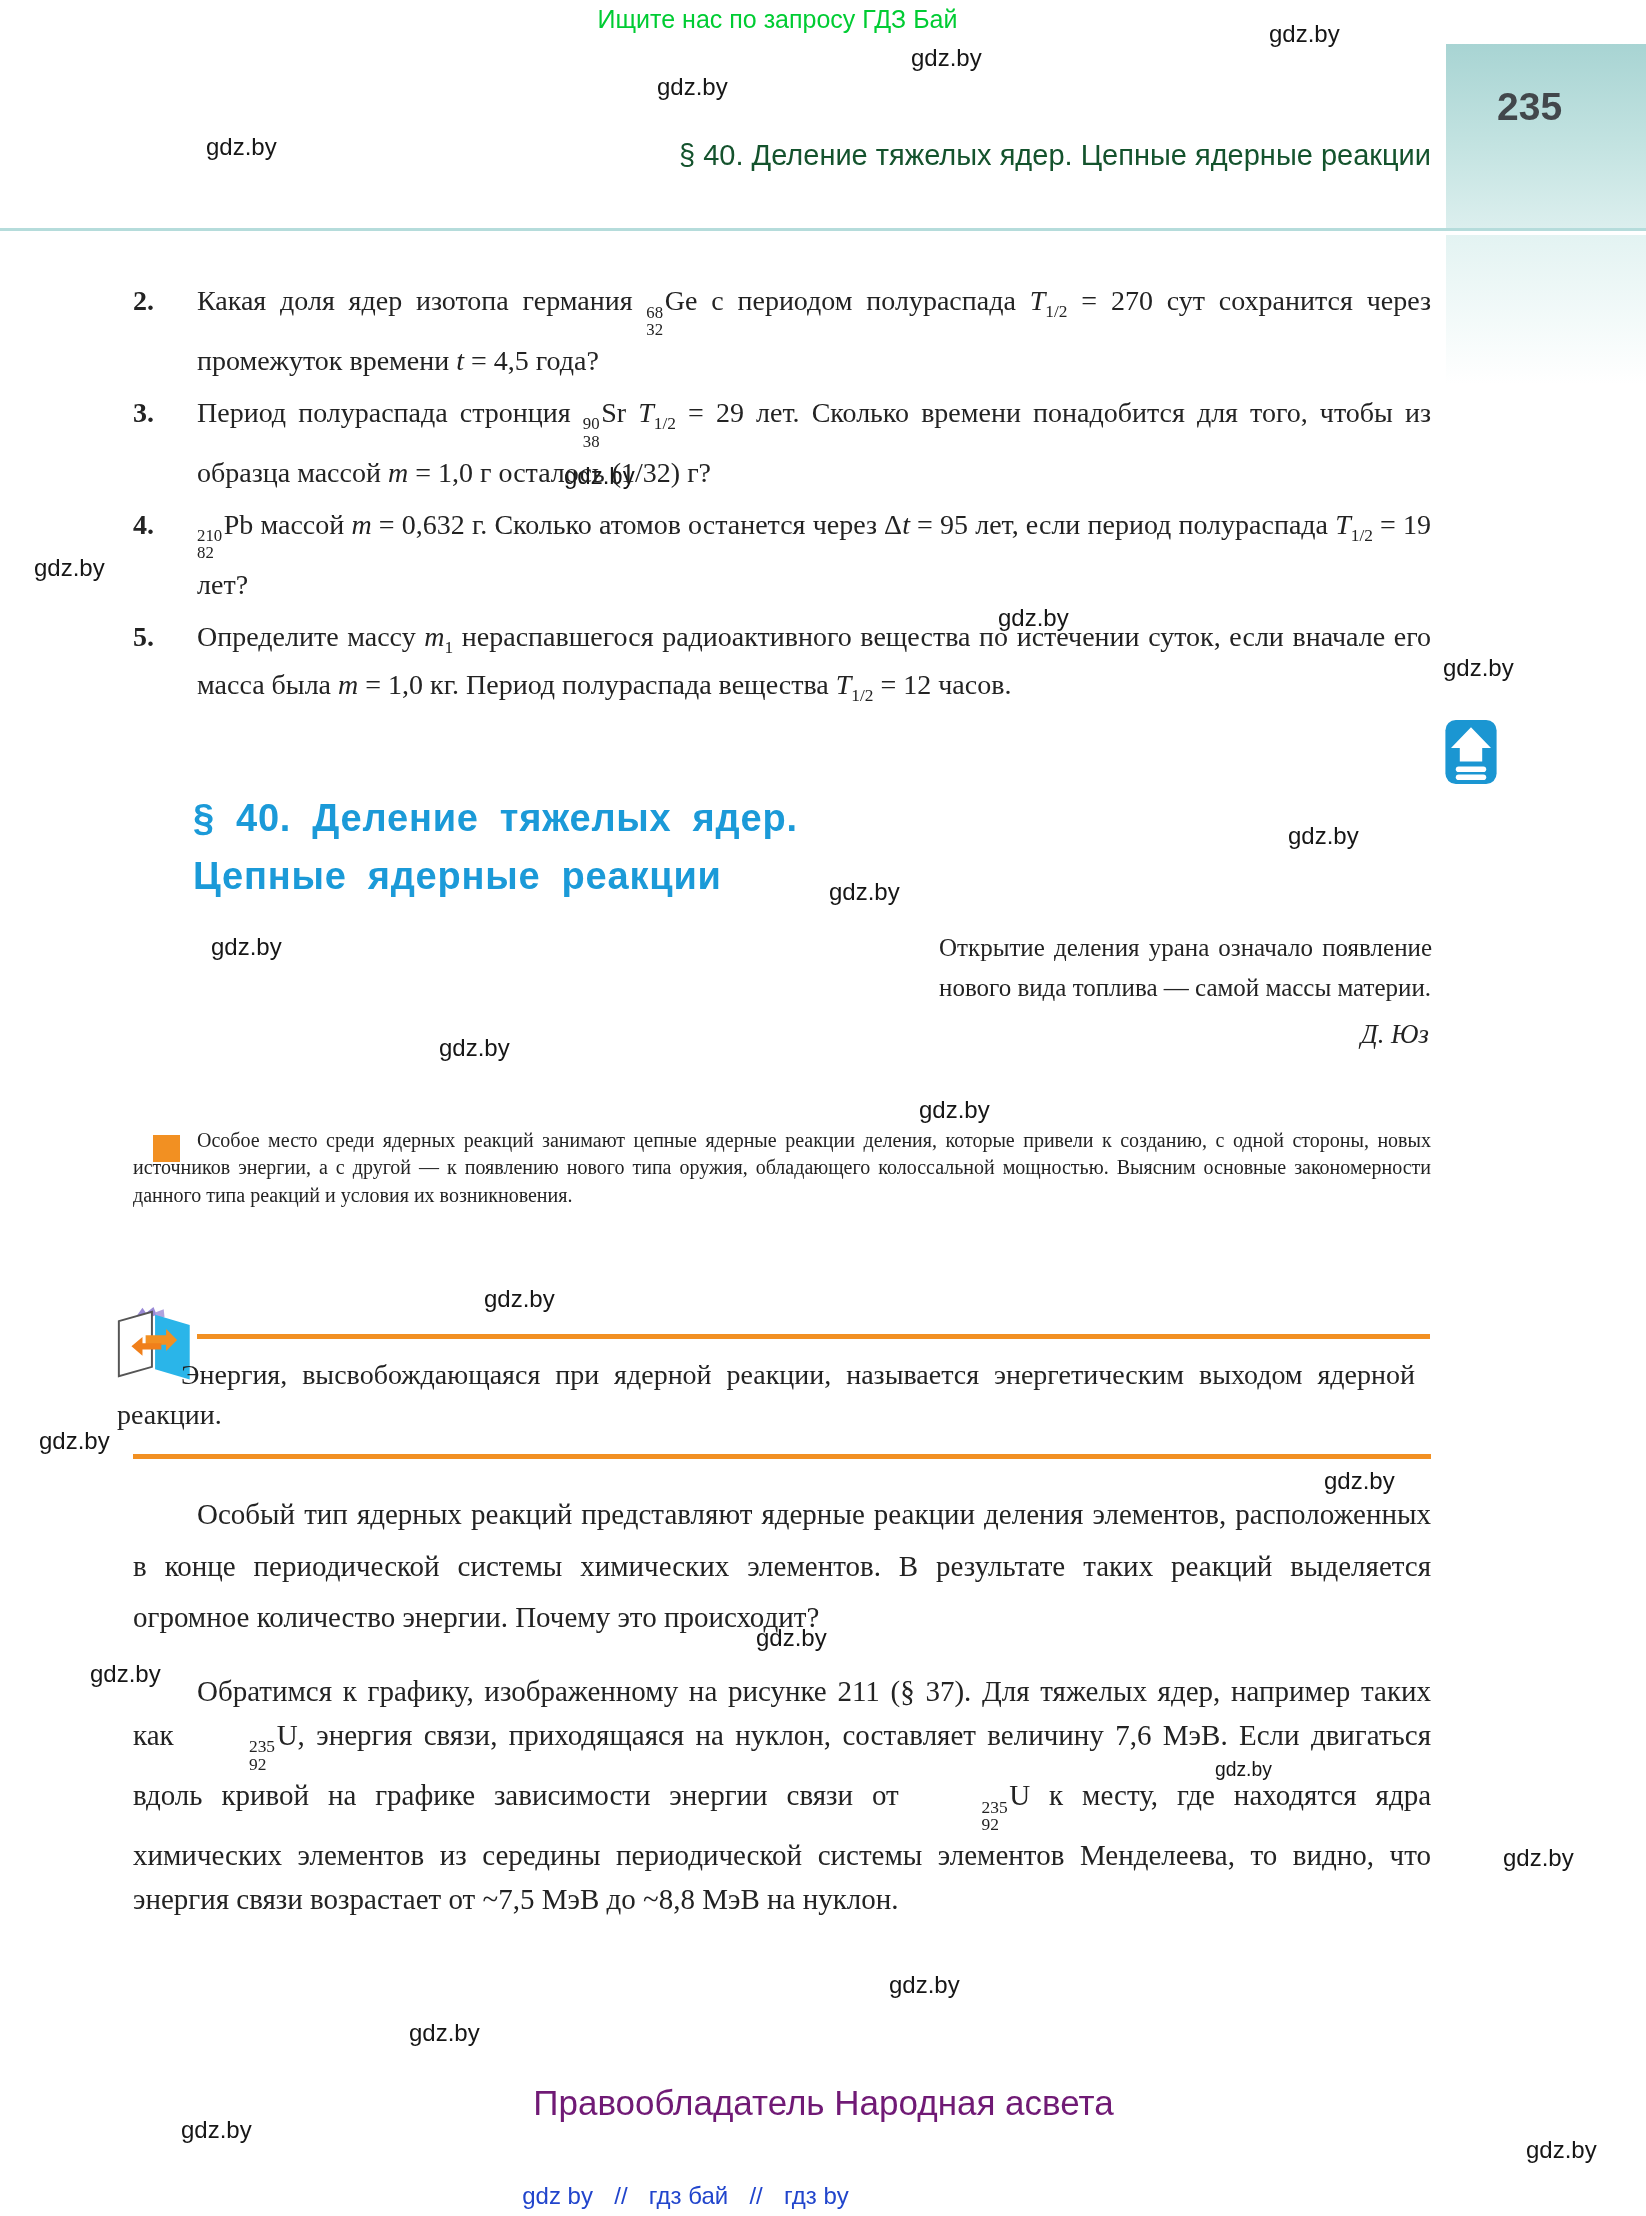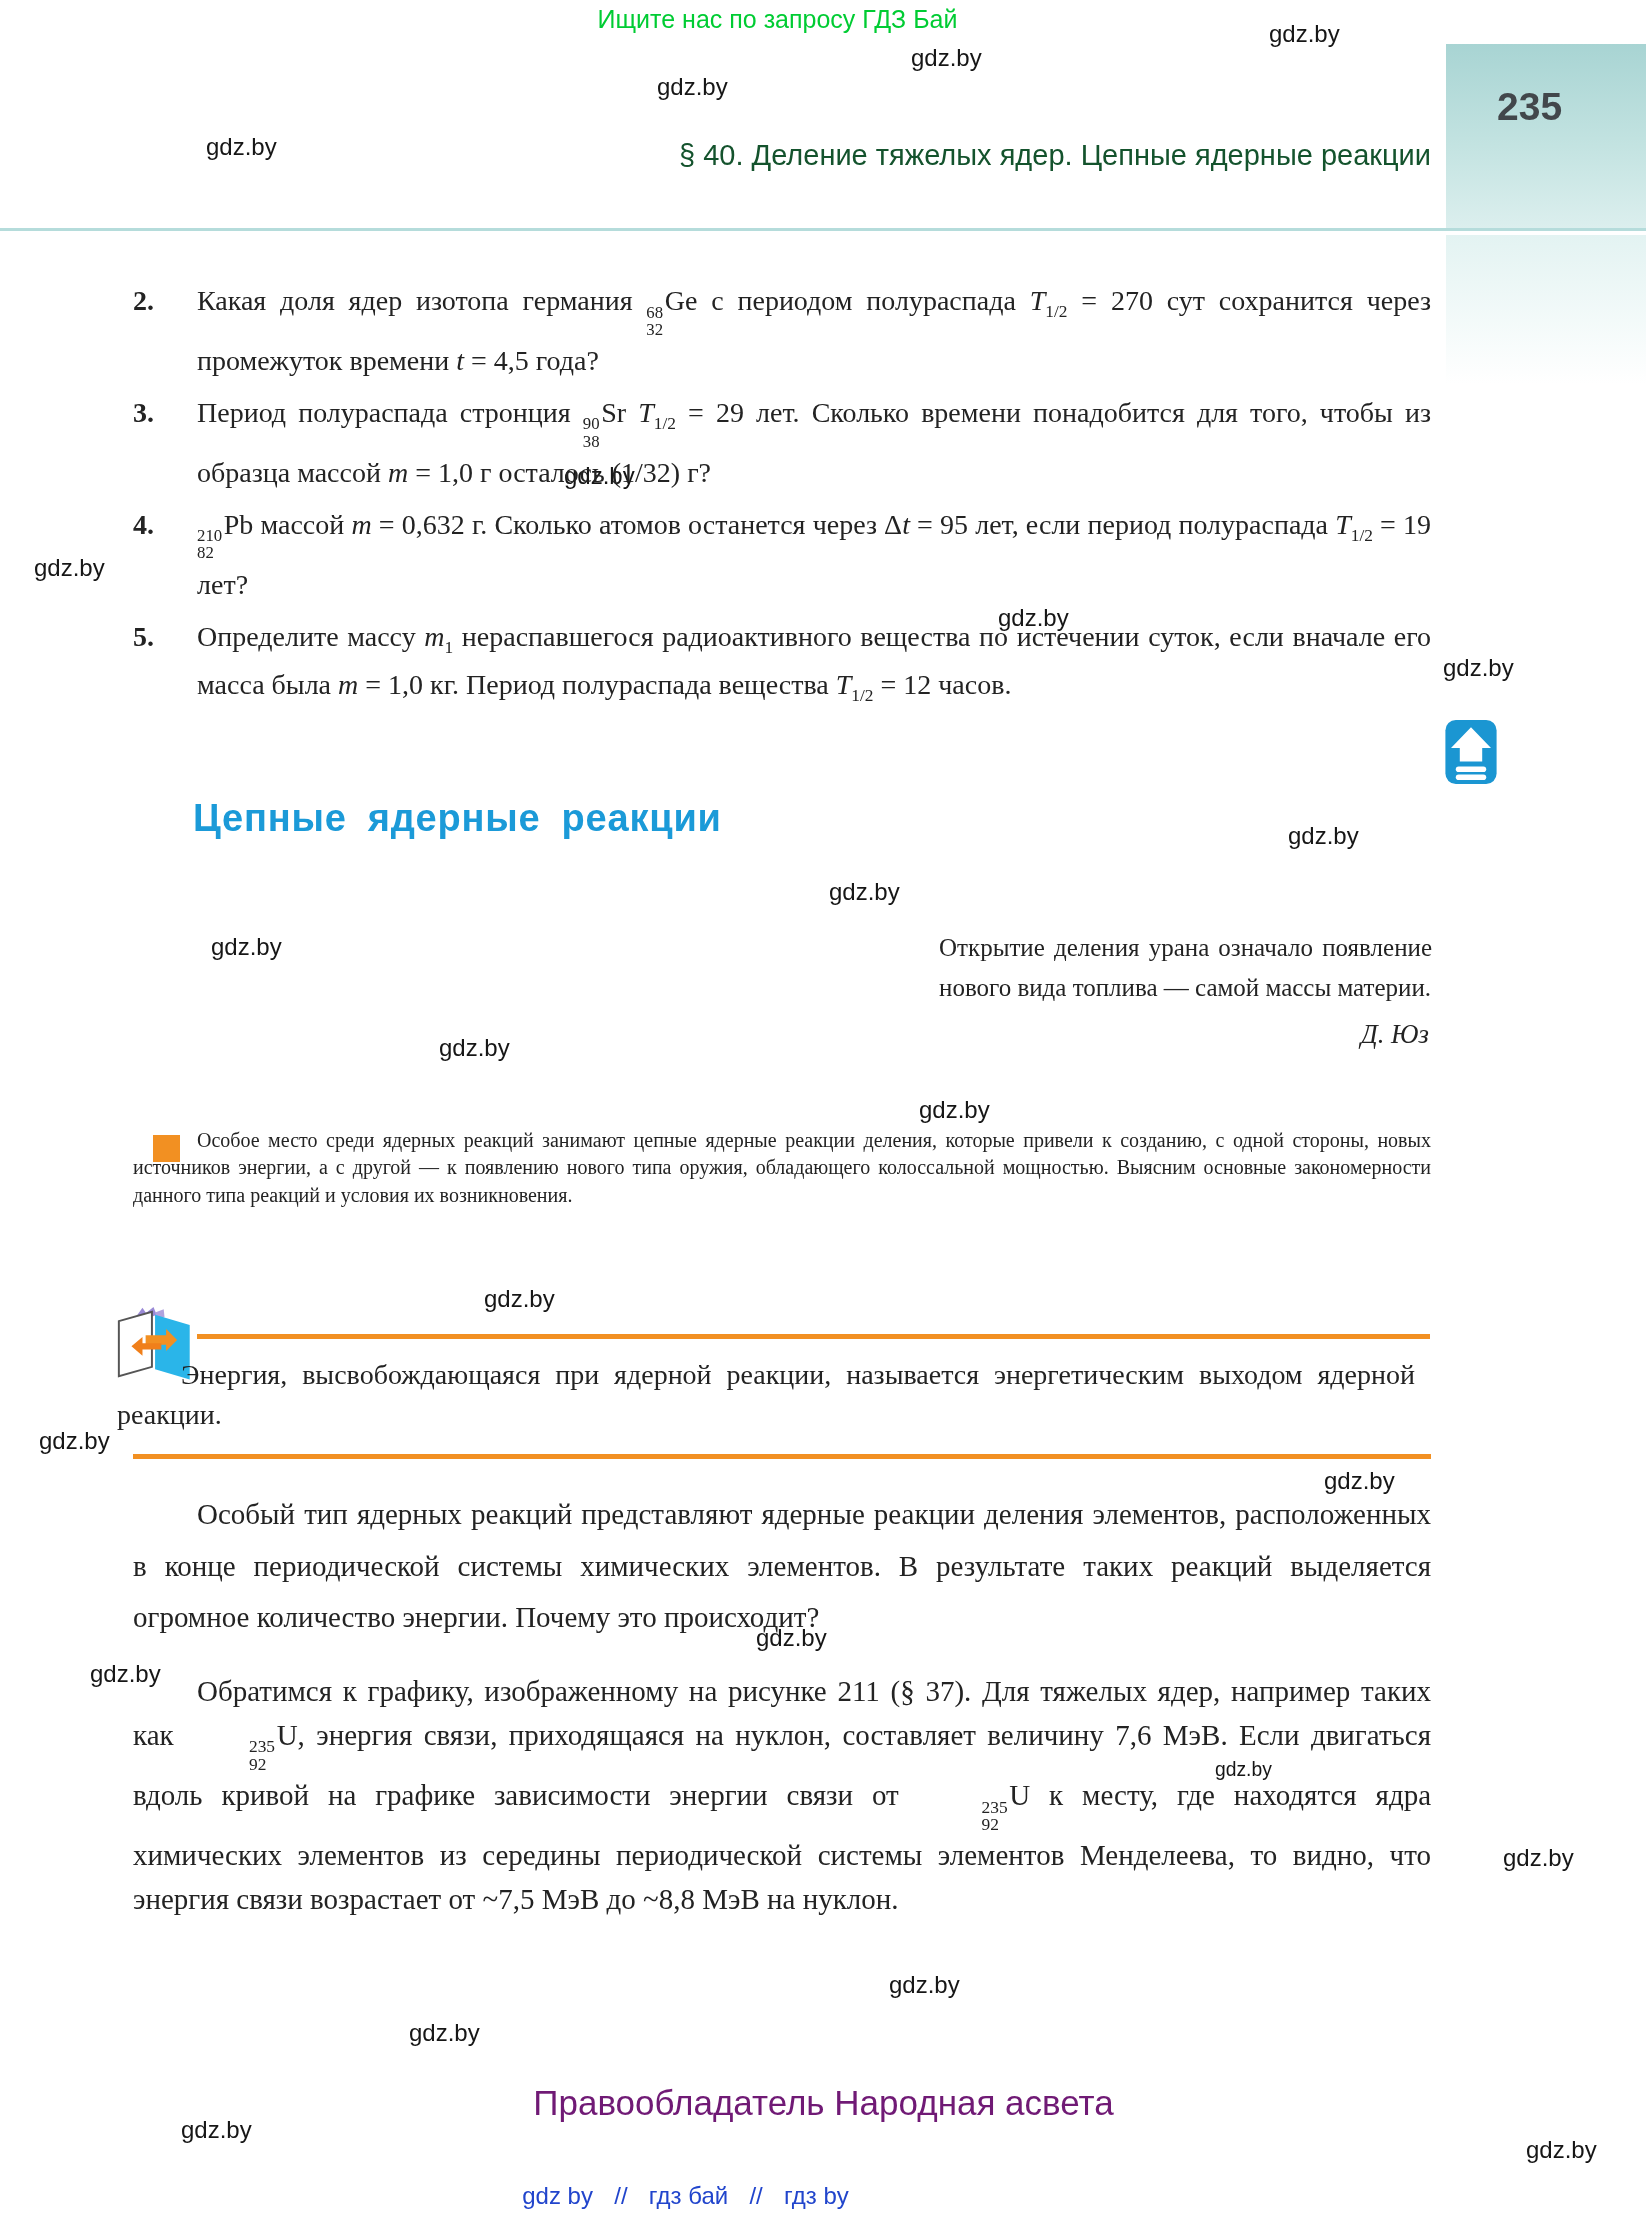--- a/index.html
+++ b/index.html
@@ -124,20 +124,21 @@
 <div class="scroll-icon">
   <svg width="52" height="64" viewBox="0 0 64 80" xmlns="http://www.w3.org/2000/svg">
     <rect x="0" y="0" width="64" height="80" rx="13" fill="#1b96d2"></rect>
     <polygon points="32,9 7,35 18,35 18,52 46,52 46,35 57,35" fill="#ffffff"></polygon>
     <rect x="13" y="58" width="38" height="7" rx="3.5" fill="#ffffff"></rect>
     <rect x="13" y="68" width="38" height="7" rx="3.5" fill="#ffffff"></rect>
   </svg>
 </div>
 
 <div class="heading">
+  <div>§ 40. Деление тяжелых ядер.</div>
   <div>Цепные ядерные реакции</div>
 </div>
 
 <div class="epigraph">
   <span>Открытие деления урана означало появление нового вида топлива — самой массы материи.</span>
   <div class="author">Д. Юз</div>
 </div>
 
 <div class="bullet"></div>
 <div class="intro">Особое место среди ядерных реакций занимают цепные ядерные реакции деления, которые привели к созданию, с одной стороны, новых источников энергии, а с другой — к появлению нового типа оружия, обладающего колоссальной мощностью. Выясним основные закономерности данного типа реакций и условия их возникновения.</div>

